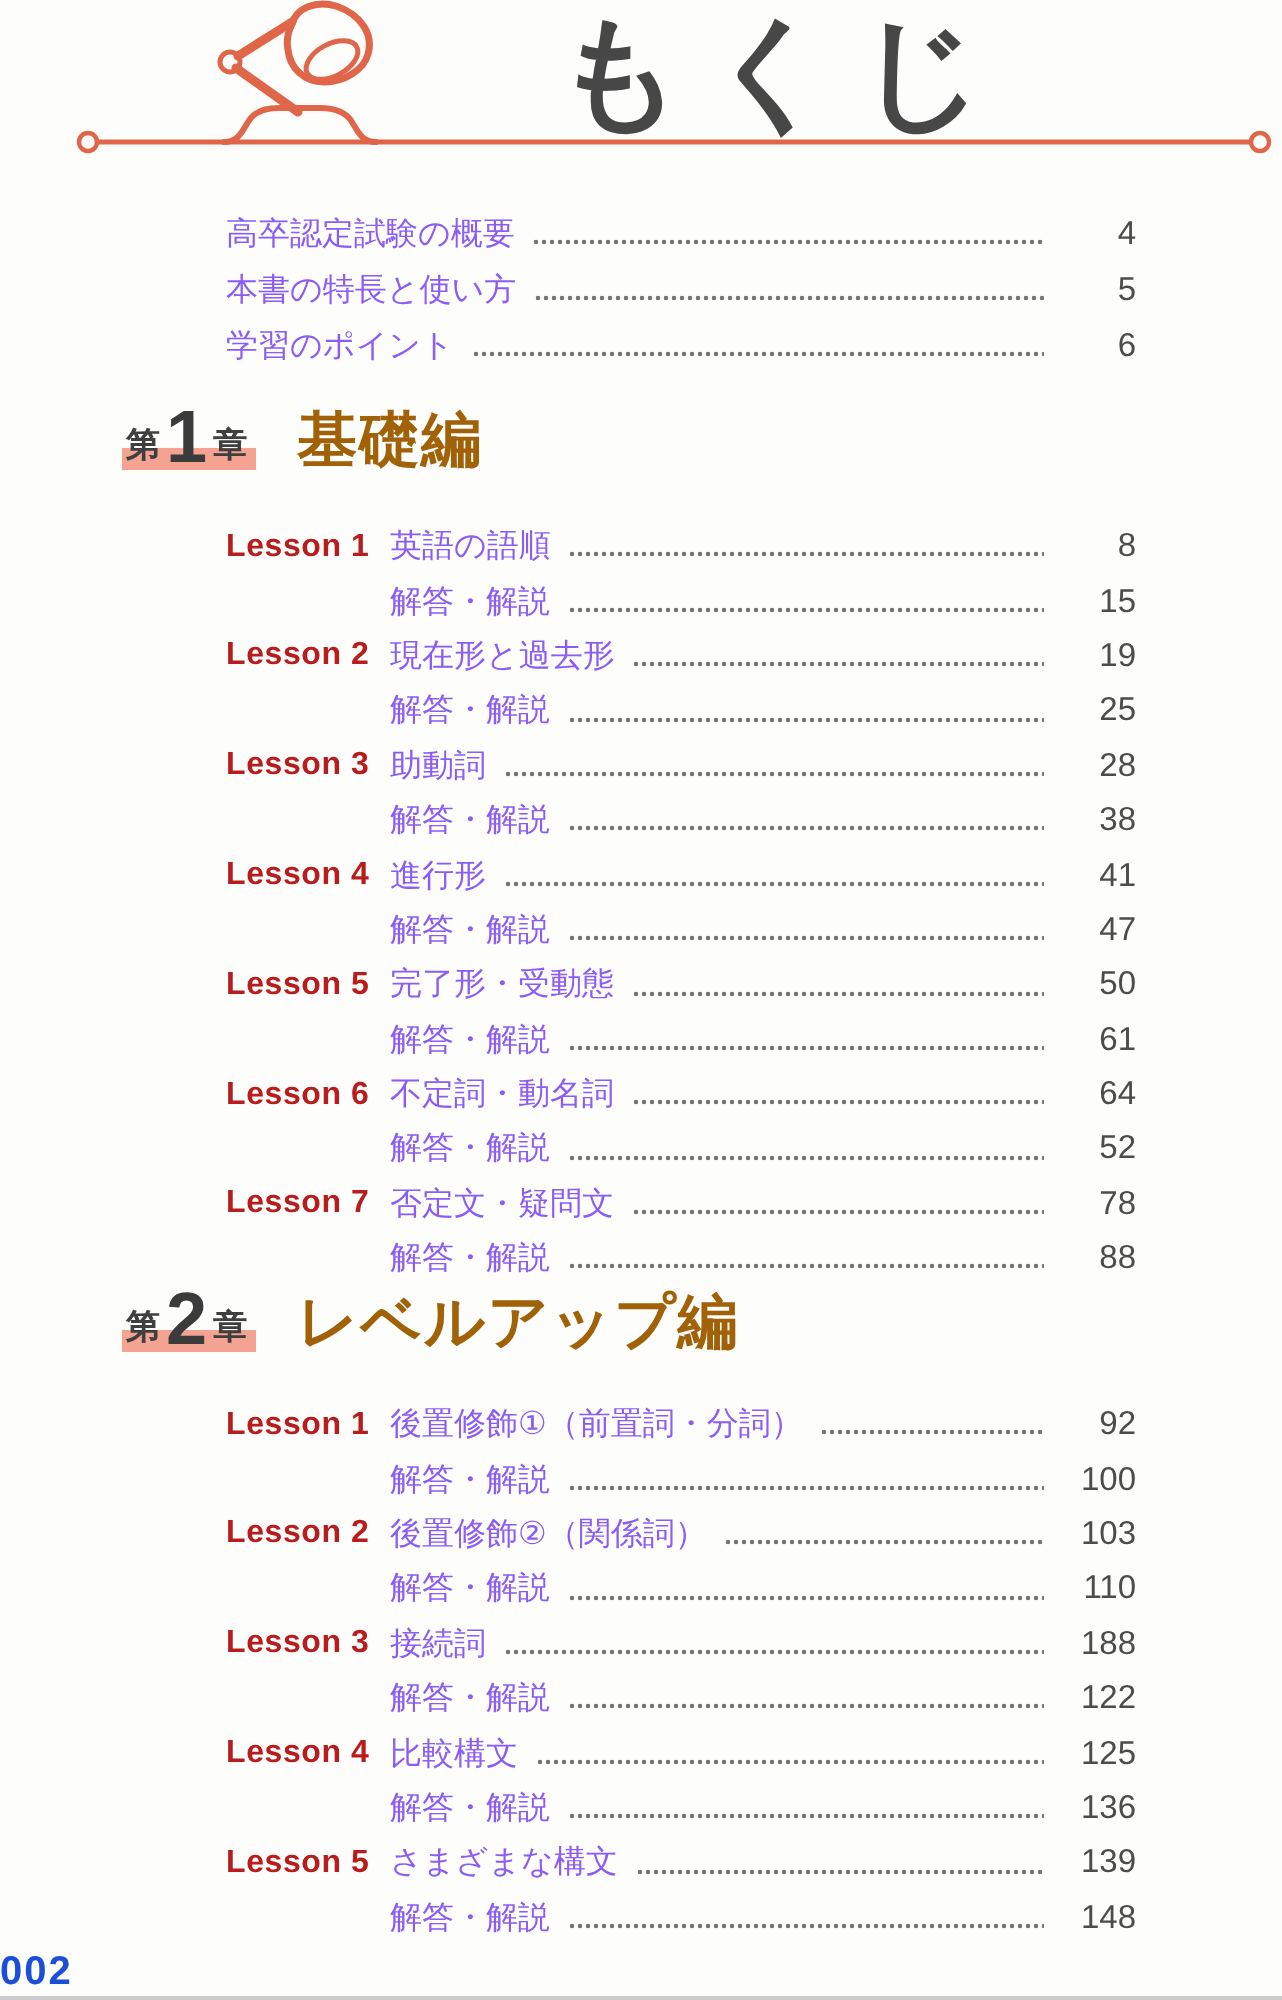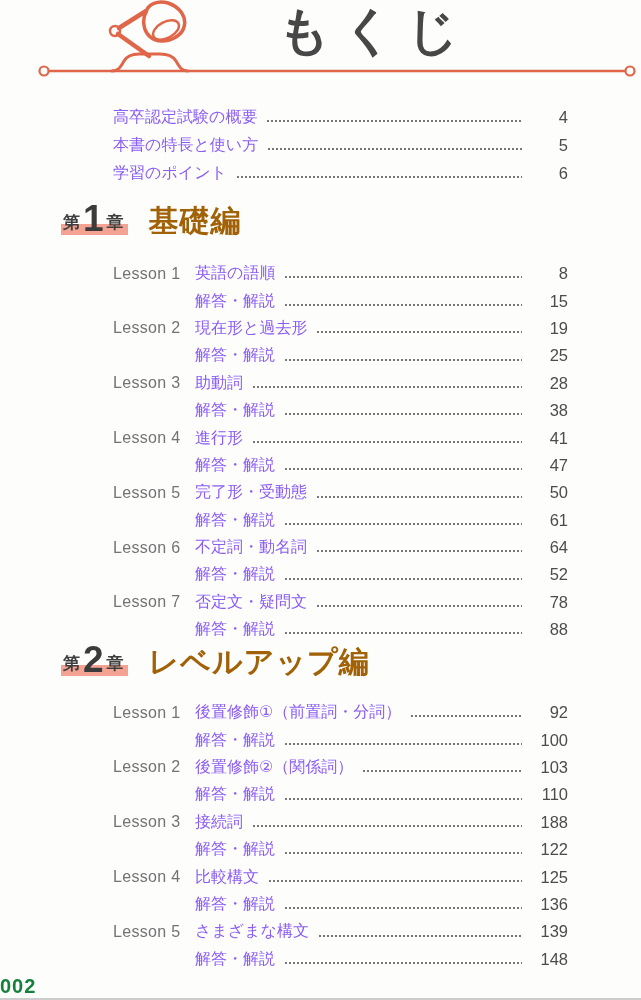--- a/index.html
+++ b/index.html
@@ -10,35 +10,35 @@
     background: #fdfdfc;
     font-family: "Liberation Sans", "DejaVu Sans", sans-serif;
     color: #3f3f3f;
     overflow: hidden;
   }
 
   
   .header-art { position: absolute; top: 0; left: 0; }
   .toc-title {
     position: absolute; top: 0px; left: 278px;
-    font-size: 51px; font-weight: bold; color: #474747;
+    font-size: 62px; font-weight: bold; color: #474747;
     letter-spacing: 12px; line-height: 1.2;
   }
 
   
   .row { display: flex; align-items: center; height: 28px; font-size: 16px; }
   .row-title { white-space: nowrap; color: #8b5cf6; }
   .leader {
     flex: 1 1 auto; align-self: flex-end;
     height: 4px; margin: 0 8px 8px 9px; min-width: 18px;
     background-image: radial-gradient(circle, #767676 1px, rgba(0,0,0,0) 1.3px);
     background-size: 4px 4px; background-position: 0 100%; background-repeat: repeat-x;
   }
   .page-num { flex: 0 0 38px; text-align: right; color: #4c4c4c; font-size: 16.5px; }
-  .lesson-label { flex: 0 0 82px; font-weight: normal; color: #737373; letter-spacing: 0.3px; }
+  .lesson-label { flex: 0 0 82px; font-weight: bold; color: #b91c1c; letter-spacing: 0.3px; }
 
   .front-matter { position: absolute; top: 103px; left: 113px; width: 455px; }
   .lessons { position: absolute; left: 113px; width: 455px; }
   .lessons .row { height: 27.4px; }
   #chapter1-lessons { top: 260px; }
   #chapter2-lessons { top: 699px; }
 
   
   .chapter-heading { position: absolute; left: 62px; display: flex; align-items: flex-end; }
   #chapter1-heading { top: 204px; }
@@ -46,21 +46,21 @@
   .chapter-badge { position: relative; display: inline-flex; align-items: flex-end; padding: 0 3px 2px 1px; }
   .badge-highlight { position: absolute; left: -1px; right: -1px; bottom: 1px; height: 11px; background: #f4a392; }
   .badge-text { position: relative; display: inline-flex; align-items: flex-end; }
   .kanji-small { font-size: 17px; font-weight: bold; line-height: 1; padding-bottom: 3px; }
   .chapter-num { font-size: 37px; font-weight: bold; line-height: 0.82; padding: 0 3px; color: #3b3b3b; }
   .chapter-title { font-size: 30px; font-weight: bold; margin-left: 22px; line-height: 1; letter-spacing: 1px; color: #a16207; }
 
   
   .footer-page {
     position: absolute; top: 975px; left: 0;
-    font-size: 20px; font-weight: bold; color: #15803d; letter-spacing: 1px;
+    font-size: 20px; font-weight: bold; color: #1d4ed8; letter-spacing: 1px;
   }
   .bottom-edge { position: absolute; left: 0; right: 0; bottom: 0; height: 2px; background: #cccccc; }
 </style>
 </head>
 <body>
 
 <svg class="header-art" width="641" height="92" viewBox="0 0 641 92">
   <g stroke="#e0664a" fill="none" stroke-linecap="round" stroke-linejoin="round">
     <line x1="49" y1="71" x2="625" y2="71" stroke-width="2.4"></line>
     <circle cx="44" cy="71" r="4.5" stroke-width="2.2" fill="#fdfdfc"></circle>

